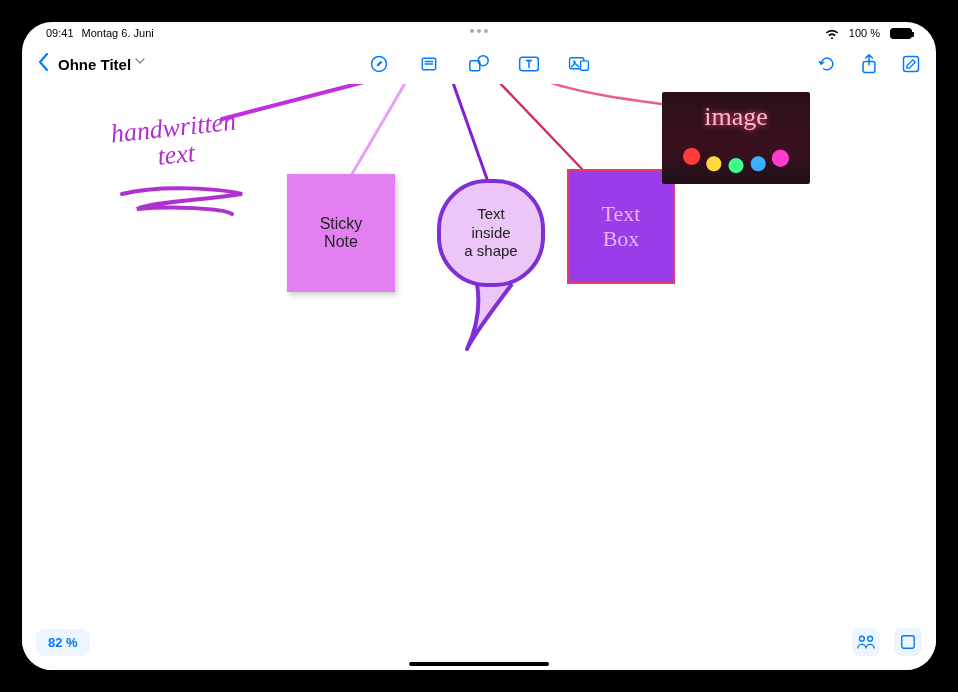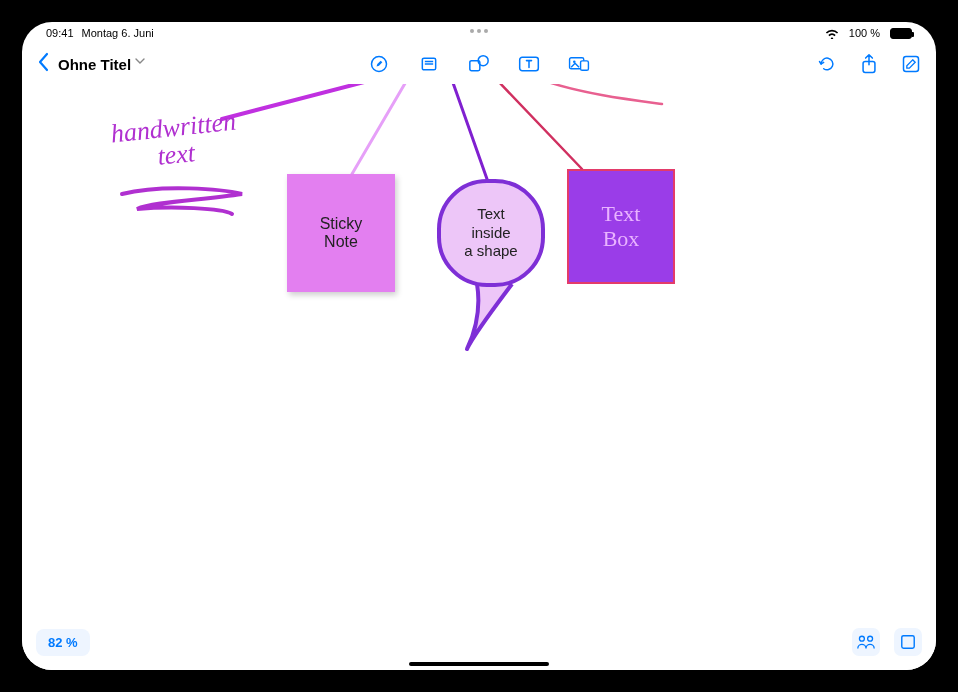--- a/index.html
+++ b/index.html
@@ -315,20 +315,23 @@
         <span style="white-space:pre-line;">Text
 inside
 a shape</span>
       </div>
 
       <div class="text-box">
         <span style="white-space:pre-line;">Text
 Box</span>
       </div>
 
+      <div class="inserted-image">
+        <span>image</span>
+      </div>
 
       <div class="zoom-pill">
         <span>82 %</span>
       </div>
 
       <div class="bottom-right">
         <div class="mini-btn">
           <svg width="18" height="16" viewBox="0 0 22 18">
               <circle cx="6" cy="5" r="3" stroke="#007aff" stroke-width="1.6" fill="none"></circle>
               <circle cx="16" cy="5" r="3" stroke="#007aff" stroke-width="1.6" fill="none"></circle>

